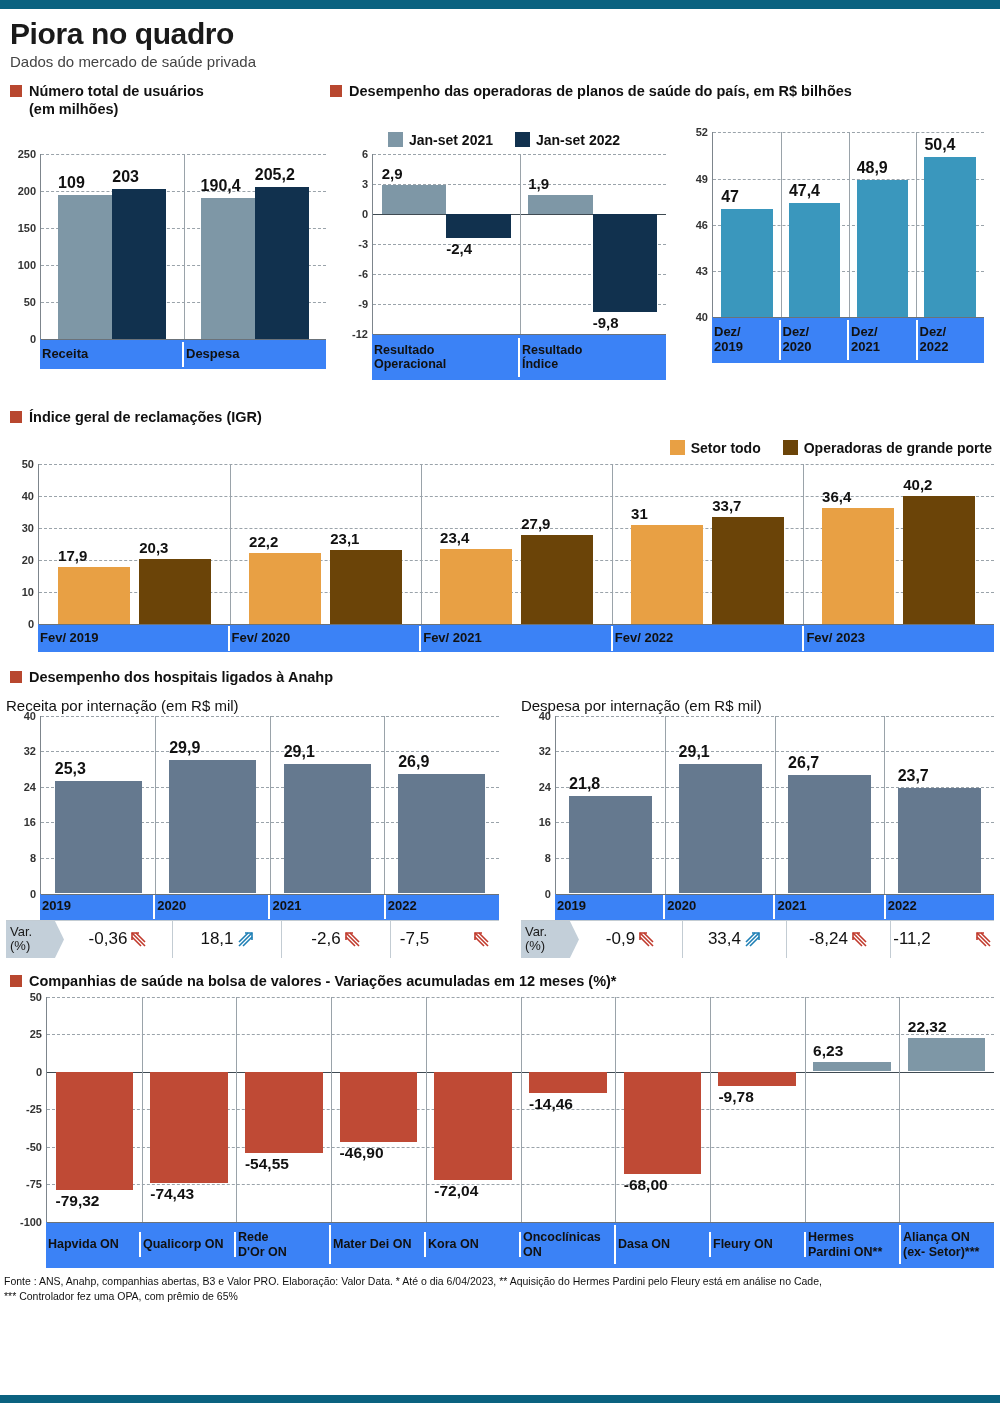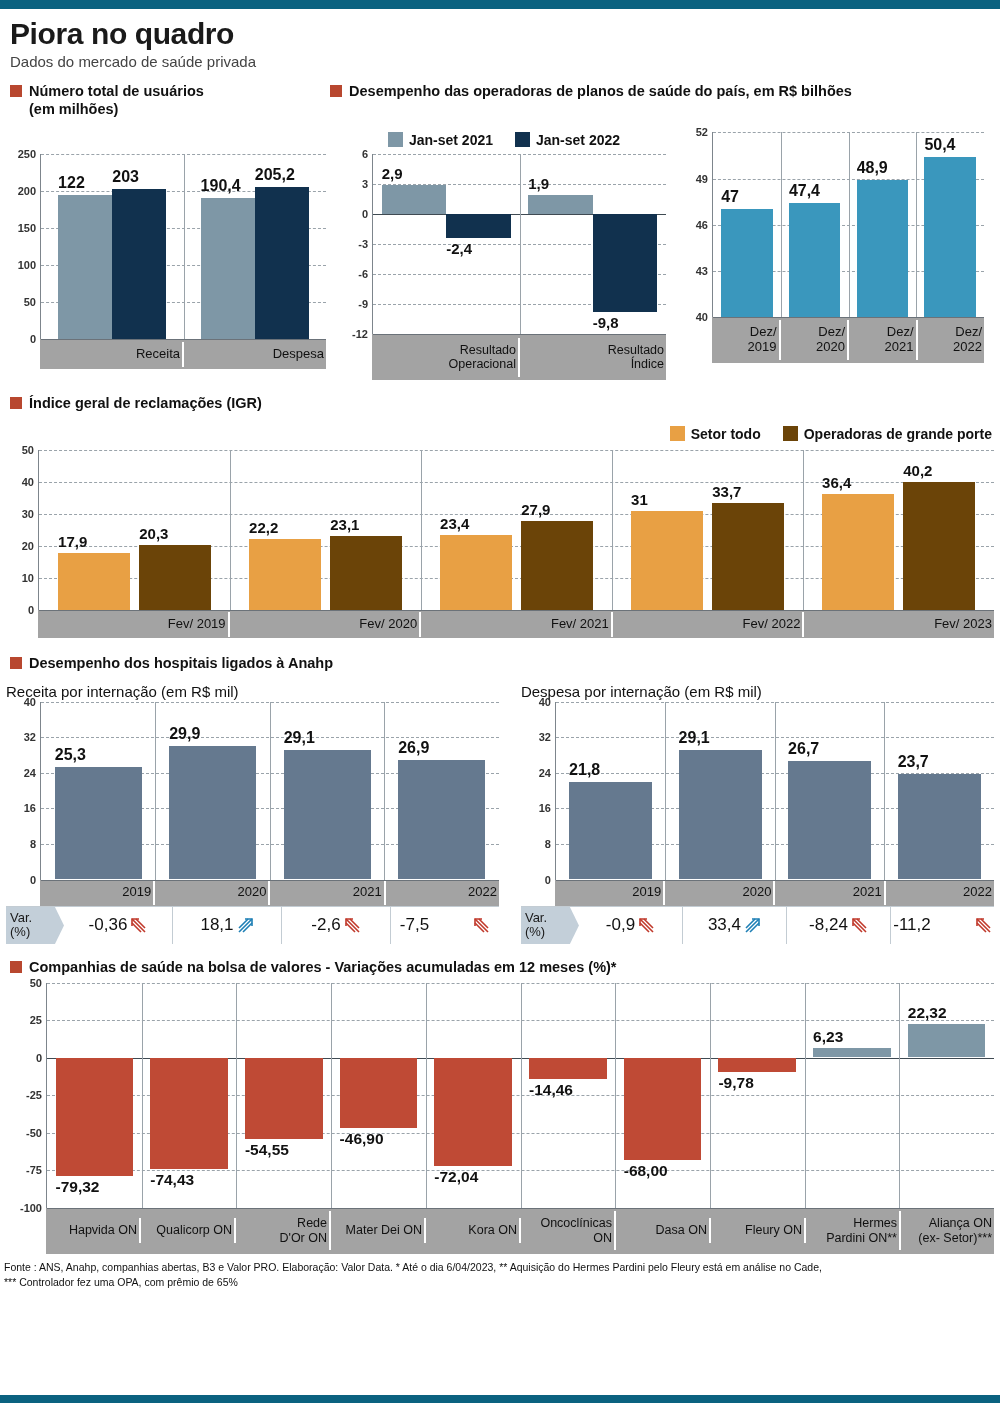--- a/index.html
+++ b/index.html
@@ -40,22 +40,22 @@
     position:absolute; right:100%; transform:translateY(-50%);
     font-size:11px; font-weight:bold; color:#333; padding-right:5px; white-space:nowrap;
   }
   .vsep { position:absolute; top:0; bottom:0; width:1px; background:#9aa3aa; }
   .bar { position:absolute; bottom:0; }
   .blabel {
     position:absolute; font-weight:bold; text-align:left;
     font-size:15px; color:#111; white-space:nowrap;
   }
   .xstrip {
-    background:#a3a3a3; display:flex; align-items:center;
-    font-size:12px; font-weight:normal; text-align:right; color:#111;
+    background:#3b82f6; display:flex; align-items:center;
+    font-size:12px; font-weight:bold; text-align:left; color:#111;
   }
   .xstrip > div { flex:1; padding:5px 2px; line-height:1.15; border-right:2px solid #ffffff; }
   .xstrip > div:last-child { border-right:none; }
 
   .legend { display:flex; gap:22px; align-items:center; justify-content:center; font-size:14px; font-weight:bold; }
   .legend .sw { width:15px; height:15px; display:inline-block; margin-right:6px; vertical-align:-2px; }
   .legend span.lb { white-space:nowrap; }
 
   .smalltitle { font-size:15px; color:#111; margin-bottom:2px; }
 
@@ -116,21 +116,21 @@
             <div class="ytick" style="top: 148px;">50</div>
             <div class="gridline" style="top: 111px;"></div>
             <div class="ytick" style="top: 111px;">100</div>
             <div class="gridline" style="top: 74px;"></div>
             <div class="ytick" style="top: 74px;">150</div>
             <div class="gridline" style="top: 37px;"></div>
             <div class="ytick" style="top: 37px;">200</div>
             <div class="gridline" style="top: 0px;"></div>
             <div class="ytick" style="top: 0px;">250</div>
             <div class="bar" style="left: 6%; width: 19%; background: rgb(126, 151, 166); top: 40.7px; bottom: auto; height: 144.3px;"></div>
-            <div class="blabel" style="left: 6%; width: 19%; font-size: 16px; top: 19.7px;">122</div>
+            <div class="blabel" style="left: 6%; width: 19%; font-size: 16px; top: 19.7px;">109</div>
             <div class="bar" style="left: 25%; width: 19%; background: rgb(17, 49, 78); top: 34.78px; bottom: auto; height: 150.22px;"></div>
             <div class="blabel" style="left: 25%; width: 19%; font-size: 16px; top: 13.78px;">203</div>
             <div class="vsep" style="left: 50%;"></div>
             <div class="bar" style="left: 56%; width: 19%; background: rgb(126, 151, 166); top: 44.104px; bottom: auto; height: 140.896px;"></div>
             <div class="blabel" style="left: 56%; width: 19%; font-size: 16px; top: 23.104px;">190,4</div>
             <div class="bar" style="left: 75%; width: 19%; background: rgb(17, 49, 78); top: 33.152px; bottom: auto; height: 151.848px;"></div>
             <div class="blabel" style="left: 75%; width: 19%; font-size: 16px; top: 12.152px;">205,2</div>
           </div>
           <div class="xstrip" style="margin-left: 34px; min-height: 30px; font-size: 13px;">
             <div><span>Receita</span></div>
@@ -208,21 +208,21 @@
             <div><span>Dez/</span><br><span>2019</span></div>
             <div><span>Dez/</span><br><span>2020</span></div>
             <div><span>Dez/</span><br><span>2021</span></div>
             <div><span>Dez/</span><br><span>2022</span></div>
           </div>
         </div>
     </div>
   </div>
 </div>
 
-<div class="pad" style="margin-top:14px;">
+<div class="pad" style="margin-top:28px;">
   <div class="sec-head">
     <span class="sq"></span>
     <span>Índice geral de reclamações (IGR)</span>
   </div>
   <div class="legend" id="legend2" style="justify-content:flex-end; margin-top:14px; padding-right:2px;">
       <div><span class="sw" style="background: rgb(232, 160, 68);"></span><span class="lb">Setor todo</span></div>
       <div><span class="sw" style="background: rgb(107, 68, 8);"></span><span class="lb">Operadoras de grande porte</span></div>
     </div>
   <div id="c4" class="chart" style="margin-top:8px;">
       <div style="position: relative; margin-left: 32px; height: 160px; border-left: 1px solid rgb(125, 133, 140);">

